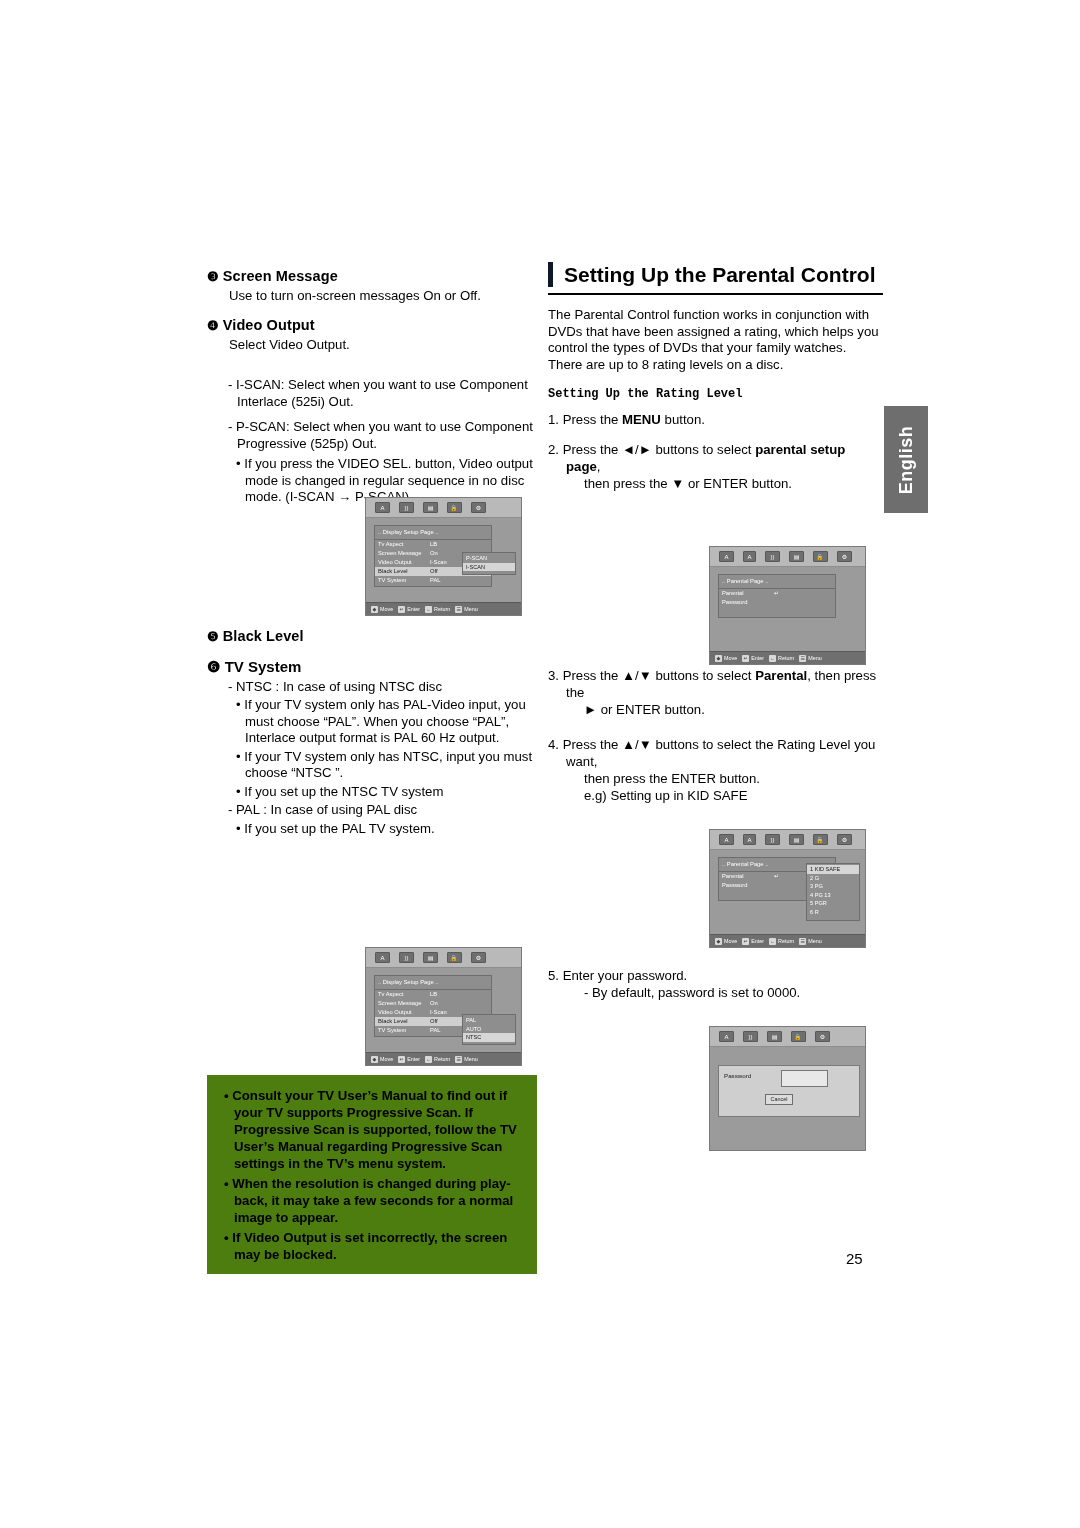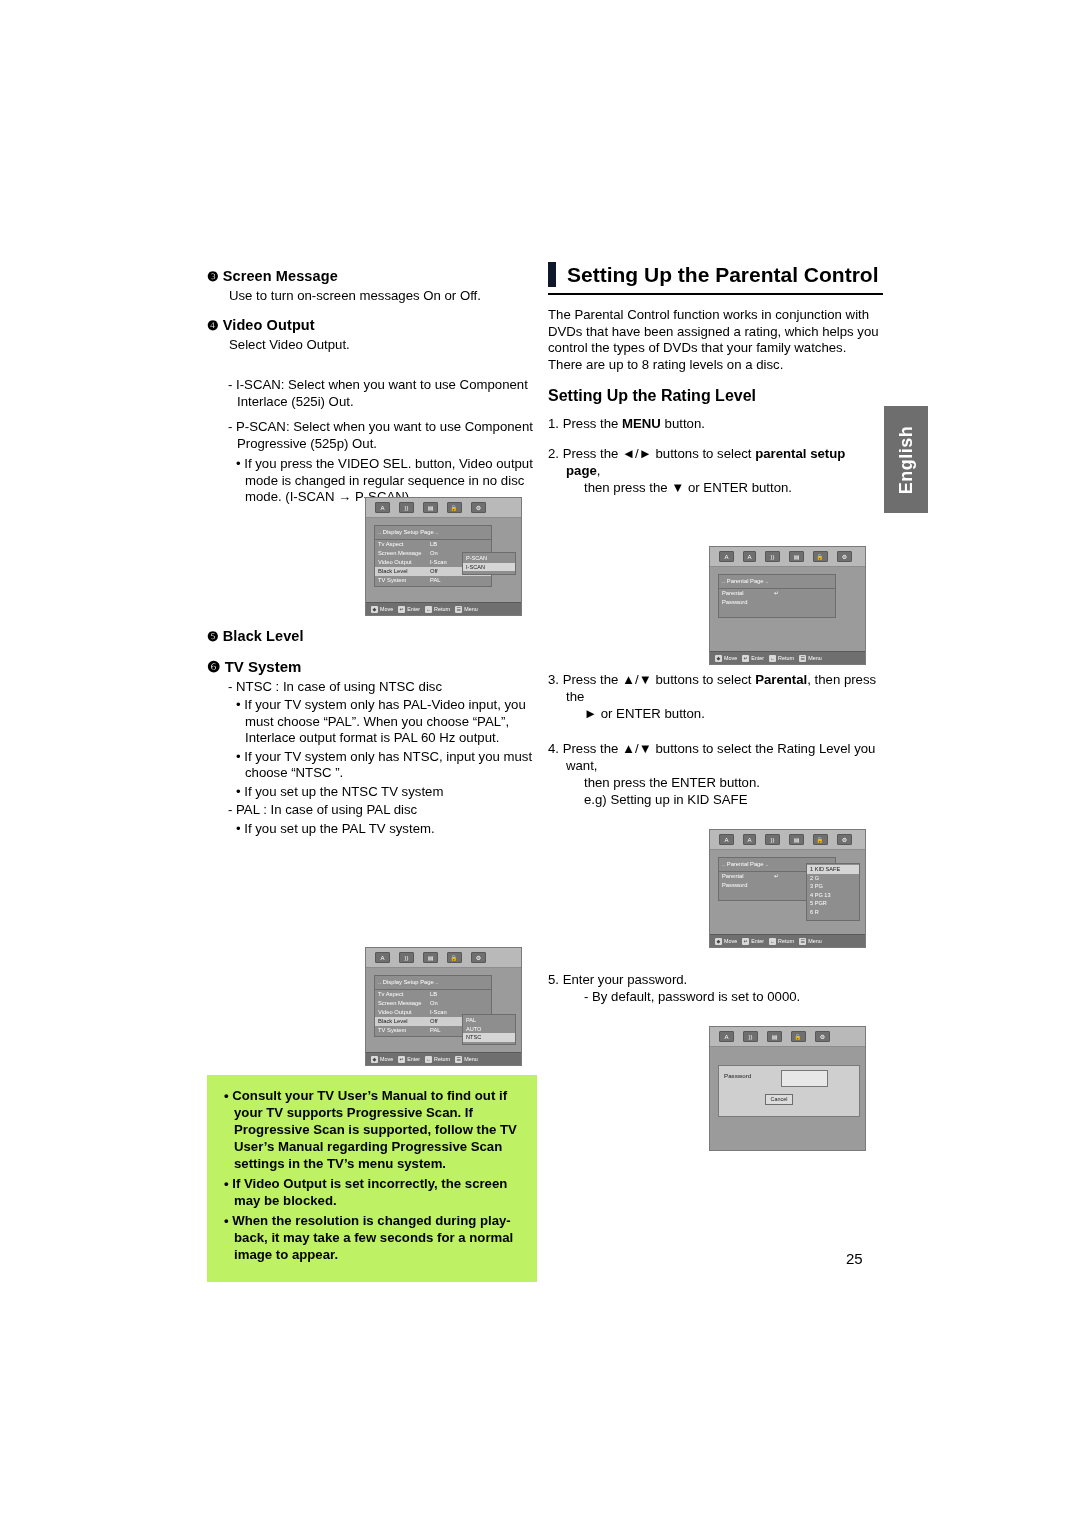--- a/index.html
+++ b/index.html
@@ -65,32 +65,33 @@
     font-weight: bold;
     margin: 0 0 3px 0;
   }
 
   
   .main-title {
     font-size: 21px;
     font-weight: bold;
     line-height: 25px;
     padding-left: 11px;
-    border-left: 8px solid #0f172a;
+    border-left: 5px solid #0f172a;
     margin: 0;
   }
   .title-rule {
     border: 0;
     border-top: 2px solid #000;
     margin: 6px 0 12px 0;
   }
   .sub-title {
-    font-size: 16px;
+    font-size: 12px;
     font-weight: bold;
     margin: 14px 0 10px 0;
+    font-family: Liberation Mono, monospace;
   }
   .step {
     font-size: 13.2px;
     line-height: 17px;
     margin: 0 0 13px 0;
     padding-left: 18px;
     text-indent: -18px;
   }
   .step .sub {
     display: block;
@@ -242,22 +243,22 @@
     text-align: center;
     box-sizing: border-box;
   }
 
   
   .notebox {
     position: absolute;
     left: 207px;
     top: 1075px;
     width: 330px;
-    background: #bef264;
-    padding: 12px 14px 16px 14px;
+    background: #4d7c0f;
+    padding: 12px 14px 8px 14px;
     box-sizing: border-box;
   }
   .notebox p {
     font-size: 13.2px;
     font-weight: bold;
     line-height: 17px;
     margin: 0 0 3px 0;
     padding-left: 13px;
     text-indent: -10px;
   }
@@ -412,22 +413,22 @@
         </span>
       <span class="bi">
           <span class="glyph">☰</span>
           <span>Menu</span>
         </span>
     </div>
   </div>
 
   <div class="notebox">
     <p>• Consult your TV User’s Manual to find out if your TV supports Progressive Scan. If Progressive Scan is supported, follow the TV User’s Manual regarding Progressive Scan settings in the TV’s menu system.</p>
+    <p>• When the resolution is changed during play-back, it may take a few seconds for a normal image to appear.</p>
     <p>• If Video Output is set incorrectly, the screen may be blocked.</p>
-    <p>• When the resolution is changed during play-back, it may take a few seconds for a normal image to appear.</p>
   </div>
 
   <div class="col-right">
     <h1 class="main-title">Setting Up the Parental Control</h1>
     <hr class="title-rule">
     <p class="body-t">The Parental Control function works in conjunction with DVDs that have been assigned a rating, which helps you control the types of DVDs that your family watches. There are up to 8 rating levels on a disc.</p>
 
     <h2 class="sub-title">Setting Up the Rating Level</h2>
 
     <p class="step">

